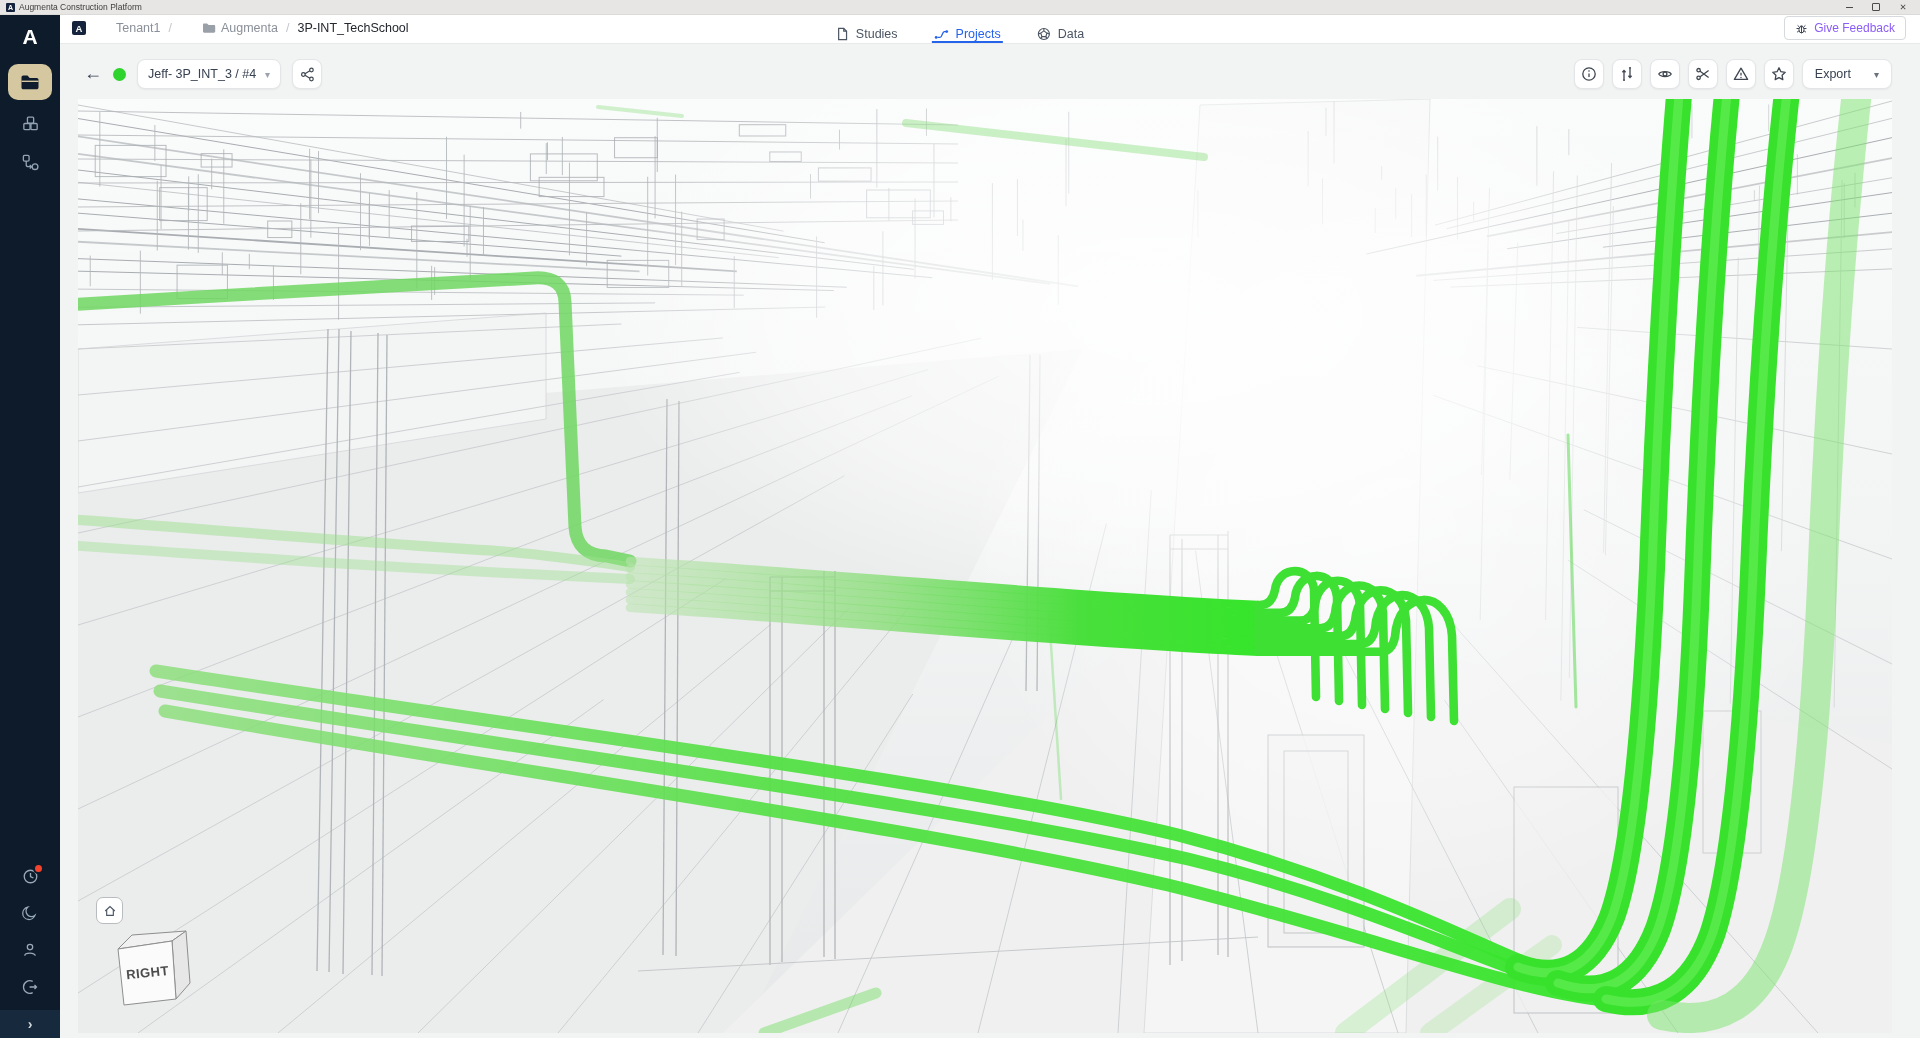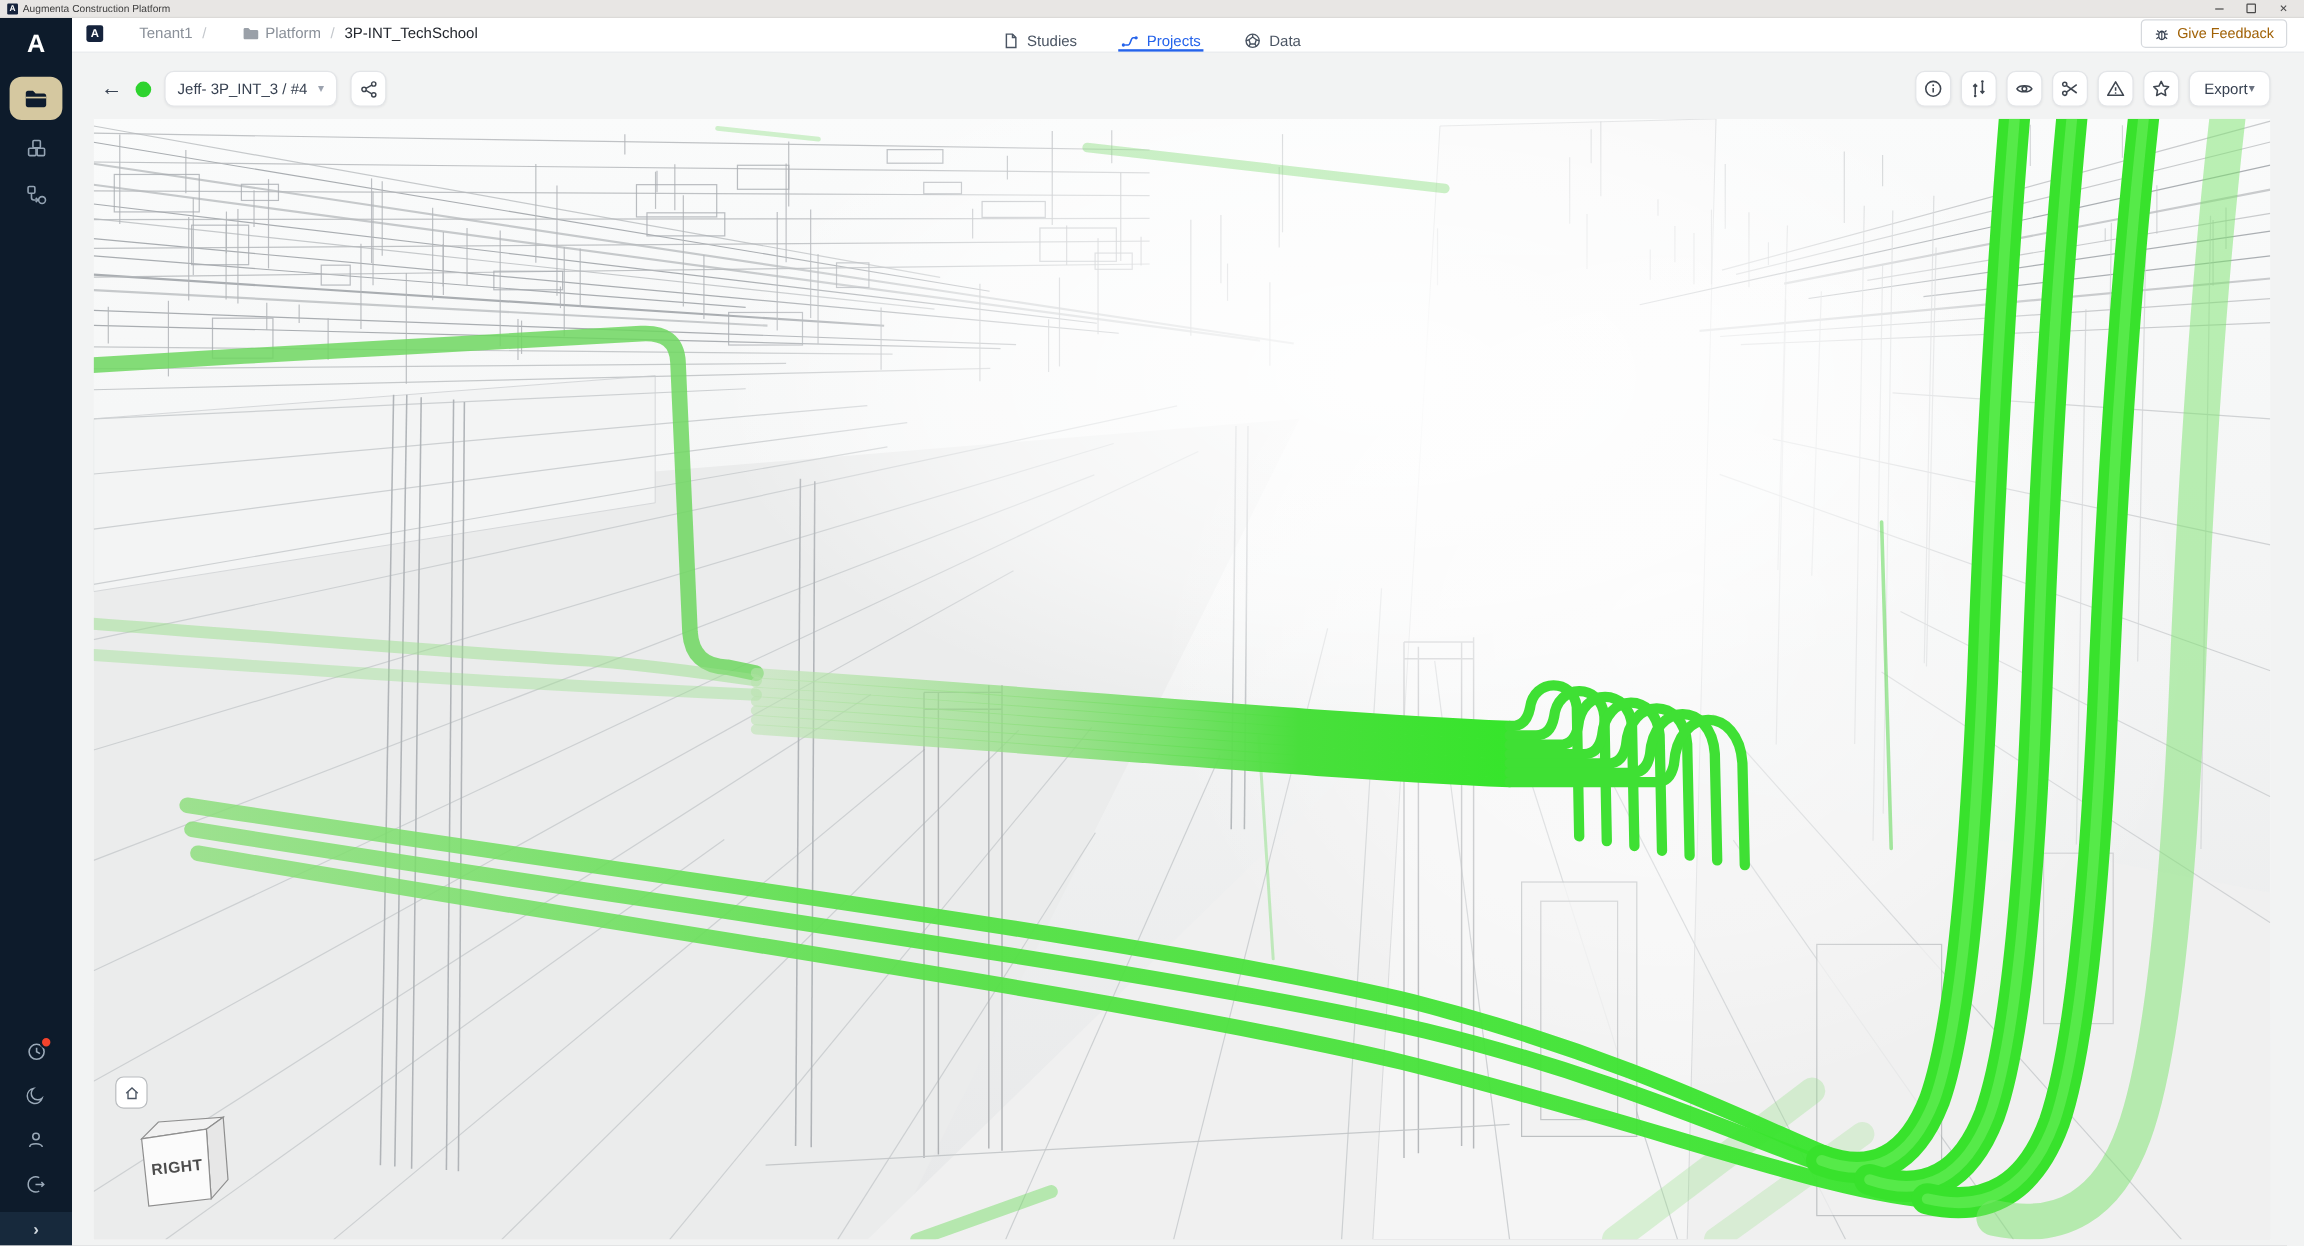--- a/index.html
+++ b/index.html
@@ -17,42 +17,42 @@
   
   .navbar{position:absolute;left:0;top:13px;width:100%;height:31px;background:#fff;border-bottom:1px solid #e7e9eb;box-sizing:border-box;z-index:20;}
   .crumbs{position:absolute;left:72px;top:0;height:100%;display:flex;align-items:center;gap:8px;font-size:12.5px;color:#8a9099;}
   .crumb-logo{width:14px;height:14px;background:#15233c;border-radius:2px;color:#fff;font-size:9.5px;font-weight:bold;display:flex;align-items:center;justify-content:center;}
   .crumb-sep{color:#c3c7cc;}
   .crumb-link{color:#8a9099;cursor:pointer;display:flex;align-items:center;gap:5px;margin-left:22px;}
   .crumb-project{color:#23272e;font-weight:400;}
   .tabs{position:absolute;left:50%;transform:translateX(-50%);top:0;height:100%;display:flex;gap:32px;}
   .tab{display:flex;align-items:flex-end;gap:7px;font-size:12.5px;font-weight:400;color:#4b5563;border-bottom:2.5px solid transparent;padding:2px 2px 0 2px;box-sizing:border-box;cursor:pointer;}
   .tab.active{color:#2563eb;border-bottom-color:#2563eb;}
-  .feedback{position:absolute;right:14px;top:50%;transform:translateY(-50%);display:flex;align-items:center;gap:6px;font-size:12px;color:#a16207;border:1px solid #d6d9dd;border-radius:4px;padding:4px 10px;background:#fff;cursor:pointer;}
+  .feedback{position:absolute;right:14px;top:50%;transform:translateY(-50%);display:flex;align-items:center;gap:6px;font-size:12px;color:#8b5cf6;border:1px solid #d6d9dd;border-radius:4px;padding:4px 10px;background:#fff;cursor:pointer;}
 
   
   .sidebar{position:absolute;left:0;top:13px;width:60px;bottom:0;background:#0d1b2b;z-index:30;display:flex;flex-direction:column;align-items:center;}
   .sb-logo{color:#fff;font-size:21px;font-weight:bold;margin-top:13px;line-height:1;}
   .sb-active{width:44px;height:36px;background:#d5c8a0;border-radius:10px;margin-top:17px;display:flex;align-items:center;justify-content:center;cursor:pointer;}
   .sb-item{width:44px;height:32px;display:flex;align-items:center;justify-content:center;margin-top:7px;cursor:pointer;color:#93a3b3;}
   .sb-bottom{margin-top:auto;display:flex;flex-direction:column;align-items:center;gap:15px;padding-bottom:12px;color:#9aa9b8;}
   .sb-bic{position:relative;width:22px;height:22px;display:flex;align-items:center;justify-content:center;cursor:pointer;}
   .badge{position:absolute;top:-2px;right:-3px;width:7px;height:7px;background:#f4432c;border-radius:50%;border:2px solid #0d1b2b;}
   .sb-expand{width:60px;height:28px;background:#17293c;display:flex;align-items:center;justify-content:center;color:#cfd6dd;font-size:14px;cursor:pointer;font-weight:bold;}
 
   
   .toolbar{position:absolute;left:84px;right:28px;top:57px;height:34px;display:flex;align-items:center;z-index:10;}
   .tb-left{display:flex;align-items:center;gap:11px;}
   .back{font-size:18px;color:#374151;cursor:pointer;line-height:1;padding-bottom:2px;}
   .status-dot{width:13px;height:13px;border-radius:50%;background:#2ed32e;}
   .sol-select{width:144px;height:30px;background:#fff;border:1px solid #e3e5e8;border-radius:8px;display:flex;align-items:center;padding:0 10px;box-sizing:border-box;font-size:12.5px;color:#374151;cursor:pointer;box-shadow:0 1px 2px rgba(0,0,0,.05);}
   .sol-select .chev{margin-left:auto;color:#9ca3af;font-size:10px;}
   .sqbtn{width:30px;height:30px;background:#fff;border:1px solid #e3e5e8;border-radius:8px;display:flex;align-items:center;justify-content:center;cursor:pointer;box-shadow:0 1px 2px rgba(0,0,0,.05);box-sizing:border-box;color:#3f4650;}
   .tb-right{margin-left:auto;display:flex;gap:8px;align-items:center;}
-  .export{height:30px;background:#fff;border:1px solid #e3e5e8;border-radius:8px;display:flex;align-items:center;gap:1px;padding:0 12px;font-size:12.5px;color:#374151;cursor:pointer;box-shadow:0 1px 2px rgba(0,0,0,.05);box-sizing:border-box;}
+  .export{height:30px;background:#fff;border:1px solid #e3e5e8;border-radius:8px;display:flex;align-items:center;gap:23px;padding:0 12px;font-size:12.5px;color:#374151;cursor:pointer;box-shadow:0 1px 2px rgba(0,0,0,.05);box-sizing:border-box;}
   .export .chev{color:#6b7280;font-size:10px;}
 
   
   .viewport{position:absolute;left:78px;top:99px;width:1814px;height:934px;background:#f4f4f4;overflow:hidden;}
   #scene{position:absolute;left:0;top:0;}
   .homebtn{position:absolute;left:18px;top:798px;width:27px;height:27px;background:#fff;border:1px solid #b9bcbf;border-radius:7px;display:flex;align-items:center;justify-content:center;cursor:pointer;color:#4b5563;box-sizing:border-box;}
   .viewcube{position:absolute;left:26px;top:824px;width:96px;height:96px;cursor:pointer;}
   .viewcube text{font-family:"Liberation Sans",sans-serif;font-weight:bold;fill:#4c4c4c;letter-spacing:.5px;}
 </style>
 </head>
@@ -76,21 +76,21 @@
 
   <div class="navbar">
     <div class="crumbs">
       <span class="crumb-logo">A</span>
       <span class="crumb-link">Tenant1</span>
       <span class="crumb-sep">/</span>
       <span class="crumb-link">
         <svg width="14" height="12" viewBox="0 0 14 12">
             <path d="M1 2.6 C1 1.9 1.5 1.4 2.2 1.4 H5 L6.6 3 H12 C12.7 3 13.2 3.5 13.2 4.2 V9.6 C13.2 10.3 12.7 10.8 12 10.8 H2.2 C1.5 10.8 1 10.3 1 9.6 Z" fill="#9aa0a8"></path>
           </svg>
-        <span>Platform</span>
+        <span>Augmenta</span>
       </span>
       <span class="crumb-sep">/</span>
       <span class="crumb-project">3P-INT_TechSchool</span>
     </div>
 
     <div class="tabs">
       <div class="tab">
         <svg width="13" height="14" viewBox="0 0 14 15" fill="none" stroke="#4b5563" stroke-width="1.3">
             <path d="M3 1.5 H8.5 L11.5 4.5 V13.5 H3 Z"></path>
             <path d="M8.5 1.5 V4.5 H11.5"></path>

